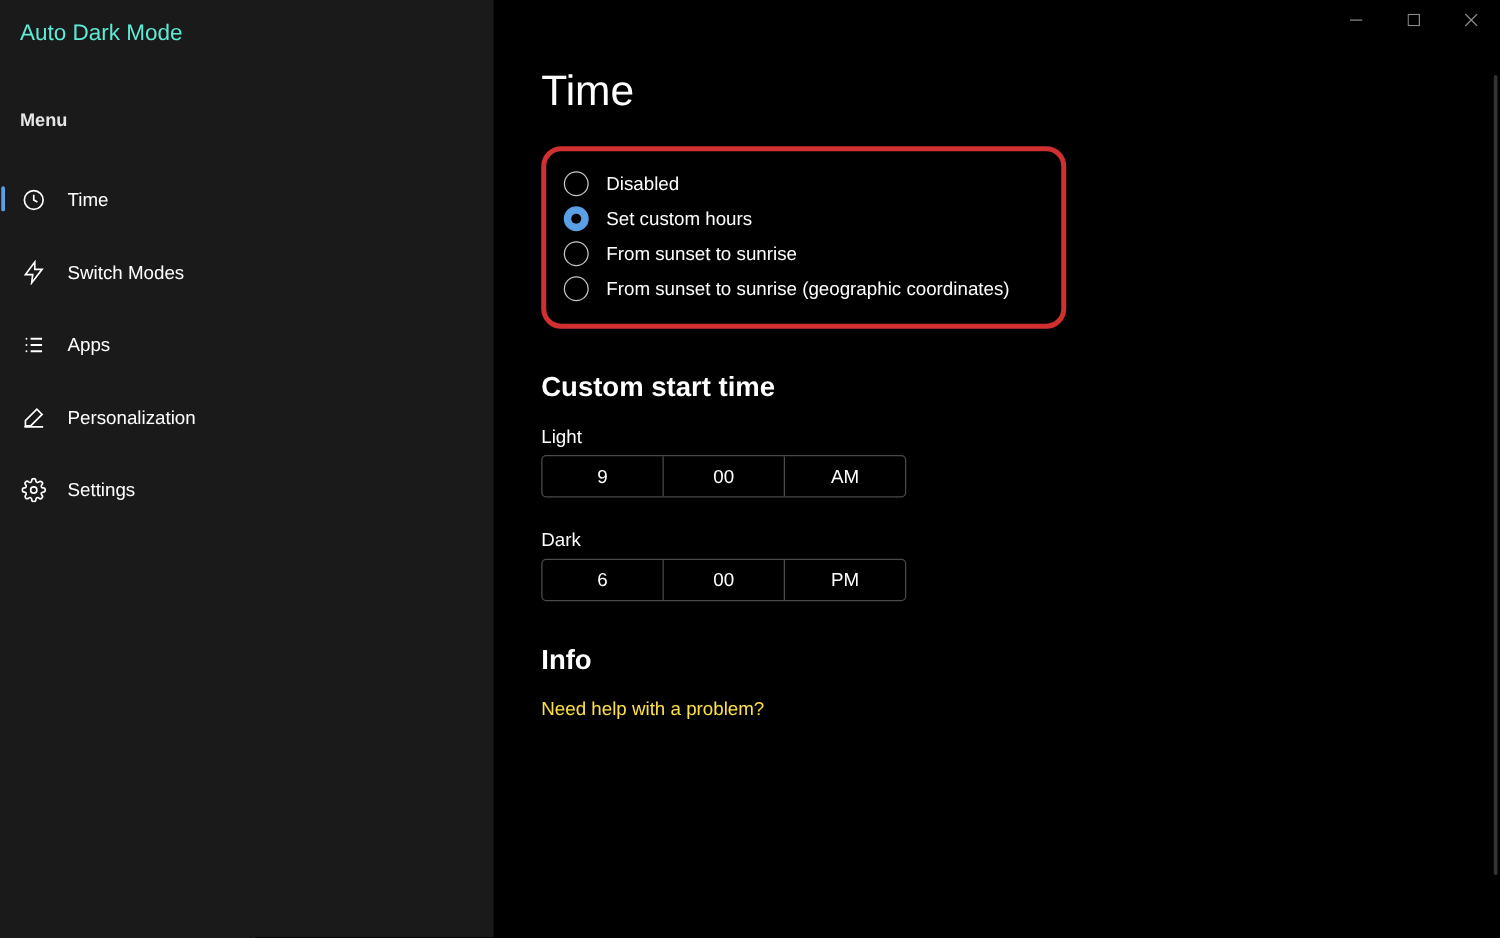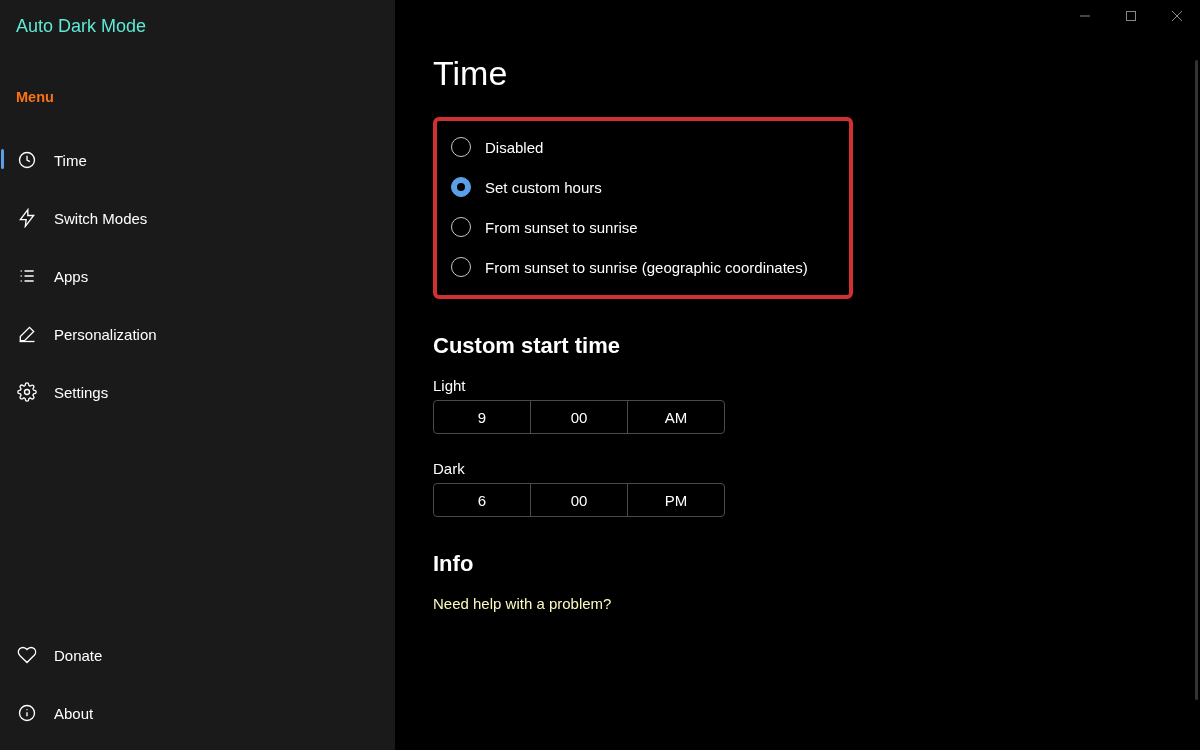--- a/index.html
+++ b/index.html
@@ -6,47 +6,47 @@
   html, body { width: 1200px; height: 750px; font-family: "Segoe UI", Arial, sans-serif; background: #000; color: #fff; overflow: hidden; }
   .window { display: flex; width: 1200px; height: 750px; position: relative; }
   
   .titlebar-controls { position: absolute; top: 0; right: 0; height: 32px; display: flex; z-index: 10; }
   .titlebar-btn { width: 46px; height: 32px; display: flex; align-items: center; justify-content: center; color: #888; }
   .titlebar-btn svg { width: 10px; height: 10px; }
 
   
   .sidebar { width: 395px; height: 750px; background: #1a1a1a; display: flex; flex-direction: column; padding-top: 14px; }
   .app-title { font-size: 18px; font-weight: 400; padding: 2px 0 0 16px; color: #5eead4; }
-  .menu-header { font-size: 14.5px; font-weight: 600; padding: 52px 0 4px 16px; color: #f97316; }
+  .menu-header { font-size: 14.5px; font-weight: 600; padding: 52px 0 4px 16px; color: #e5e5e5; }
   .nav { display: flex; flex-direction: column; margin-top: 22px; gap: 0; }
   .nav-item { display: flex; align-items: center; height: 58px; padding-left: 16px; color: #fff; font-size: 15px; position: relative; cursor: pointer; }
   .nav-item.active::before { content: ""; position: absolute; left: 1px; top: 18px; width: 3px; height: 20px; background: #5aa0e6; border-radius: 2px; }
   .nav-item .icon { width: 22px; height: 22px; display: flex; align-items: center; justify-content: center; margin-right: 16px; }
   .nav-item .icon svg { stroke: #fff; }
   .nav-bottom { margin-top: auto; padding-bottom: 8px; }
 
   
   .main { flex: 1; background: #000; padding: 54px 30px 0 38px; overflow: hidden; position: relative; }
   .page-title { font-size: 34px; font-weight: 400; margin-bottom: 24px; }
 
-  .highlight-box { border: 4px solid #d03030; border-radius: 6px; padding: 16px 14px 18px 14px; width: 420px; display: flex; flex-direction: column; gap: 20px; }
+  .highlight-box { border: 4px solid #d03030; border-radius: 16px; padding: 16px 14px 18px 14px; width: 420px; display: flex; flex-direction: column; gap: 8px; }
   .radio-row { display: flex; align-items: center; gap: 14px; font-size: 15px; cursor: pointer; }
   .radio-outer { width: 20px; height: 20px; border: 1.5px solid #c7c7c7; border-radius: 50%; display: flex; align-items: center; justify-content: center; flex-shrink: 0; }
   .radio-row.selected .radio-outer { border-color: #5aa0e6; background: #5aa0e6; }
   .radio-inner { width: 8px; height: 8px; background: #000; border-radius: 50%; display: none; }
   .radio-row.selected .radio-inner { display: block; }
 
   .section-title { font-size: 22px; font-weight: 700; margin-top: 34px; margin-bottom: 18px; }
   .field-label { font-size: 15px; margin-bottom: 6px; }
   .time-row { display: flex; border: 1px solid #4a4a4a; border-radius: 4px; width: 292px; height: 34px; overflow: hidden; margin-bottom: 26px; }
   .time-cell { flex: 1; display: flex; align-items: center; justify-content: center; font-size: 15px; border-right: 1px solid #4a4a4a; cursor: pointer; }
   .time-cell:last-child { border-right: none; }
 
   .info-text { font-size: 15px; margin-bottom: 26px; }
-  .help-link { font-size: 15px; color: #fef9c3; cursor: pointer; }
+  .help-link { font-size: 15px; color: #fde047; cursor: pointer; }
 
   
   .scrollbar { position: absolute; right: 2px; top: 60px; width: 3px; height: 640px; background: #333; border-radius: 2px; }
 </style>
 </head>
 <body>
 
 <div class="window">
 
   <div class="titlebar-controls">
@@ -116,40 +116,20 @@
         <span class="icon">
           <svg width="20" height="20" viewBox="0 0 24 24" fill="none" stroke-width="1.6">
               <circle cx="12" cy="12" r="3"></circle>
               <path d="M19.4 15a1.7 1.7 0 0 0 .34 1.87l.06.06a2 2 0 1 1-2.83 2.83l-.06-.06a1.7 1.7 0 0 0-1.87-.34 1.7 1.7 0 0 0-1 1.56V21a2 2 0 1 1-4 0v-.09a1.7 1.7 0 0 0-1-1.56 1.7 1.7 0 0 0-1.87.34l-.06.06a2 2 0 1 1-2.83-2.83l.06-.06a1.7 1.7 0 0 0 .34-1.87 1.7 1.7 0 0 0-1.56-1H3a2 2 0 1 1 0-4h.09a1.7 1.7 0 0 0 1.56-1 1.7 1.7 0 0 0-.34-1.87l-.06-.06a2 2 0 1 1 2.83-2.83l.06.06a1.7 1.7 0 0 0 1.87.34H9a1.7 1.7 0 0 0 1-1.56V3a2 2 0 1 1 4 0v.09a1.7 1.7 0 0 0 1 1.56 1.7 1.7 0 0 0 1.87-.34l.06-.06a2 2 0 1 1 2.83 2.83l-.06.06a1.7 1.7 0 0 0-.34 1.87V9a1.7 1.7 0 0 0 1.56 1H21a2 2 0 1 1 0 4h-.09a1.7 1.7 0 0 0-1.56 1z"></path>
             </svg>
         </span>
         <span>Settings</span>
       </div>
     </div>
 
-    <div class="nav nav-bottom">
-      <div class="nav-item">
-        <span class="icon">
-          <svg width="20" height="20" viewBox="0 0 24 24" fill="none" stroke-width="1.6">
-              <path d="M20.8 4.6a5.5 5.5 0 0 0-7.8 0L12 5.6l-1-1a5.5 5.5 0 0 0-7.8 7.8l1 1L12 21l7.8-7.8 1-1a5.5 5.5 0 0 0 0-7.6z"></path>
-            </svg>
-        </span>
-        <span>Donate</span>
-      </div>
-      <div class="nav-item">
-        <span class="icon">
-          <svg width="20" height="20" viewBox="0 0 24 24" fill="none" stroke-width="1.6">
-              <circle cx="12" cy="12" r="9"></circle>
-              <line x1="12" y1="11" x2="12" y2="16"></line>
-              <line x1="12" y1="8" x2="12" y2="8" stroke-linecap="round"></line>
-            </svg>
-        </span>
-        <span>About</span>
-      </div>
-    </div>
   </div>
 
   <div class="main">
     <div class="scrollbar"></div>
     <h1 class="page-title">Time</h1>
 
     <div class="highlight-box">
       <div class="radio-row">
         <span class="radio-outer"></span>
         <span>Disabled</span>

